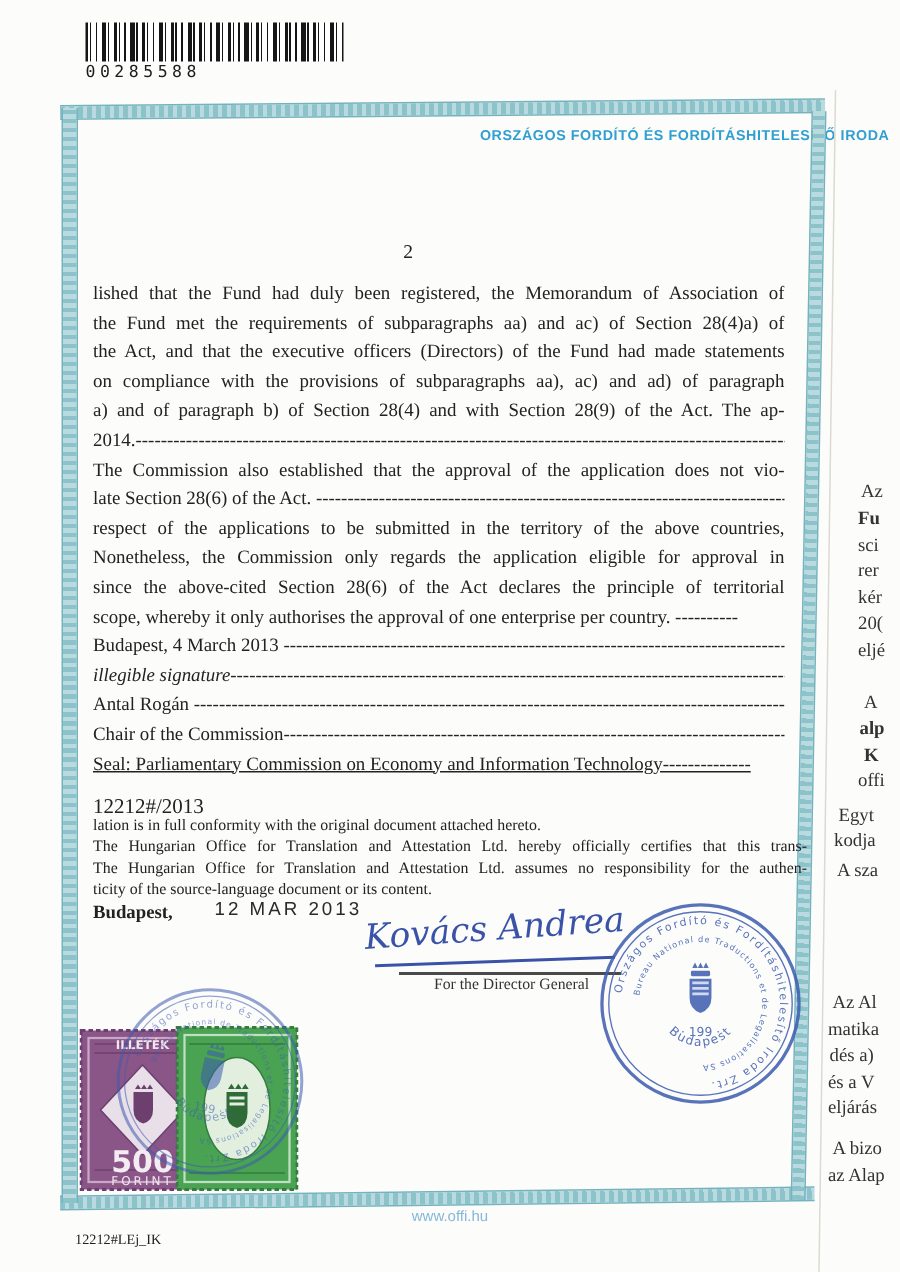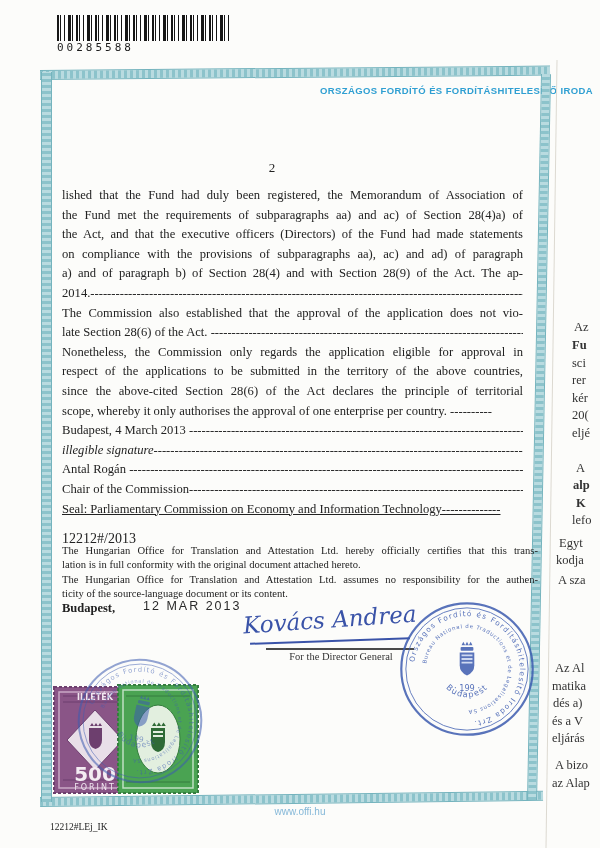--- a/index.html
+++ b/index.html
@@ -77,35 +77,35 @@
 
   <div id="bodyblock">
     <div class="bl">lished that the Fund had duly been registered, the Memorandum of Association of</div>
     <div class="bl">the Fund met the requirements of subparagraphs aa) and ac) of Section 28(4)a) of</div>
     <div class="bl">the Act, and that the executive officers (Directors) of the Fund had made statements</div>
     <div class="bl">on compliance with the provisions of subparagraphs aa), ac) and ad) of paragraph</div>
     <div class="bl">a) and of paragraph b) of Section 28(4) and with Section 28(9) of the Act. The ap-</div>
     <div class="bl fill">2014.---------------------------------------------------------------------------------------------------------</div>
     <div class="bl">The Commission also established that the approval of the application does not vio-</div>
     <div class="bl fill">late Section 28(6) of the Act. ---------------------------------------------------------------------------</div>
+    <div class="bl">respect of the applications to be submitted in the territory of the above countries,</div>
     <div class="bl">Nonetheless, the Commission only regards the application eligible for approval in</div>
-    <div class="bl">respect of the applications to be submitted in the territory of the above countries,</div>
     <div class="bl">since the above-cited Section 28(6) of the Act declares the principle of territorial</div>
     <div class="bl fill">scope, whereby it only authorises the approval of one enterprise per country. ----------</div>
     <div class="bl fill">Budapest, 4 March 2013 ---------------------------------------------------------------------------------</div>
     <div class="bl fill it">illegible signature---------------------------------------------------------------------------------------------</div>
     <div class="bl fill">Antal Rogán -----------------------------------------------------------------------------------------------------</div>
     <div class="bl fill">Chair of the Commission---------------------------------------------------------------------------------</div>
     <div class="bl fill ul">Seal: Parliamentary Commission on Economy and Information Technology--------------</div>
   </div>
 
   <div id="docref">12212#/2013</div>
   <div id="certblock">
+    <div class="cl short">lation is in full conformity with the original document attached hereto.</div>
     <div class="cl">The Hungarian Office for Translation and Attestation Ltd. hereby officially certifies that this trans-</div>
-    <div class="cl short">lation is in full conformity with the original document attached hereto.</div>
     <div class="cl">The Hungarian Office for Translation and Attestation Ltd. assumes no responsibility for the authen-</div>
     <div class="cl short">ticity of the source-language document or its content.</div>
   </div>
 
   <div id="issue-city">Budapest,</div>
   <div id="date-stamp">12 MAR 2013</div>
 
   <div id="sig-name">Kovács Andrea</div>
   <div id="sig-flourish"></div>
   <div id="sig-rule"></div>
@@ -195,21 +195,21 @@
   <span class="frag" style="left:574px;top:320px">Az</span>
   <span class="frag fb" style="left:572px;top:338px">Fu</span>
   <span class="frag" style="left:572px;top:356px">sci</span>
   <span class="frag" style="left:572px;top:373px">rer</span>
   <span class="frag" style="left:572px;top:391px">kér</span>
   <span class="frag" style="left:572px;top:408px">20(</span>
   <span class="frag" style="left:572px;top:426px">eljé</span>
   <span class="frag" style="left:576px;top:461px">A</span>
   <span class="frag fb" style="left:573px;top:478px">alp</span>
   <span class="frag fb" style="left:576px;top:496px">K</span>
-  <span class="frag" style="left:572px;top:513px">lefo</span>
+  <span class="frag" style="left:572px;top:513px">offi</span>
   <span class="frag" style="left:559px;top:536px">Egyt</span>
   <span class="frag" style="left:556px;top:553px">kodja</span>
   <span class="frag" style="left:558px;top:573px">A sza</span>
   <span class="frag" style="left:555px;top:661px">Az Al</span>
   <span class="frag" style="left:552px;top:679px">matika</span>
   <span class="frag" style="left:553px;top:696px">dés a)</span>
   <span class="frag" style="left:552px;top:714px">és a V</span>
   <span class="frag" style="left:552px;top:731px">eljárás</span>
   <span class="frag" style="left:555px;top:758px">A bizo</span>
   <span class="frag" style="left:552px;top:776px">az Alap</span>

